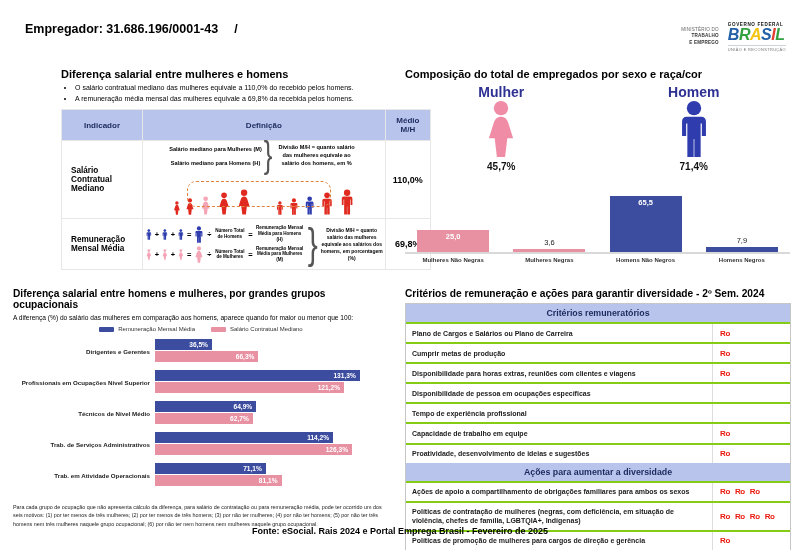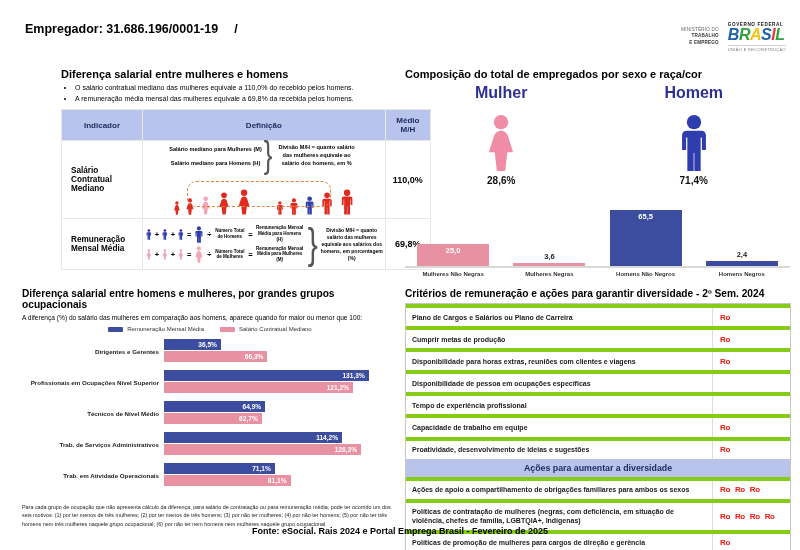--- a/index.html
+++ b/index.html
@@ -48,49 +48,49 @@
   .fbox{font-size:4.6px;font-weight:bold;text-align:center;line-height:1.25;}
   .fbox.w1{width:33px;}
   .fbox.w2{width:50px;}
   .def2wrap{display:flex;align-items:center;justify-content:center;gap:3px;}
   .def-note.n2{width:62px;font-size:5px;}
 
   
   #sec-comp{left:405px;top:68px;width:385px;}
   .figs{display:flex;justify-content:space-around;margin-top:4px;}
   .fig{text-align:center;width:120px;}
-  .fig .lbl{color:#2e3192;font-weight:bold;font-size:16px;margin-bottom:12px;}
+  .fig .lbl{color:#2e3192;font-weight:bold;font-size:14px;margin-bottom:0;}
   .fig .val{font-weight:bold;font-size:10px;color:#111;margin-top:3px;}
   #comp-chart{margin-top:16px;}
   .vrow{display:flex;align-items:flex-end;height:64px;border-bottom:2px solid #d9d9d9;}
   .vslot{width:25%;display:flex;flex-direction:column;align-items:center;justify-content:center;}
   .vbar{width:72px;position:relative;}
   .vval-in{position:absolute;top:2px;left:0;right:0;text-align:center;color:#fff;font-size:7.5px;font-weight:bold;}
-  .vval-out{font-size:7.5px;font-weight:bold;color:#222;margin-bottom:2px;}
+  .vval-out{font-size:7.5px;font-weight:normal;color:#222;margin-bottom:2px;}
   .vcats{display:flex;}
   .vcat{width:25%;text-align:center;font-size:6px;font-weight:bold;color:#333;padding-top:3px;}
 
   
-  #sec-occ{left:22px;top:288px;width:376px;}
+  #sec-occ{left:13px;top:288px;width:376px;}
   #sec-occ .subtitle{font-size:6.6px;margin:1px 0 5px 0;}
   .legend{display:flex;justify-content:center;gap:16px;margin-bottom:7px;}
   .legend .li{display:flex;align-items:center;gap:4px;font-size:6px;color:#333;}
   .legend .sw{width:15px;height:5px;border-radius:1px;}
   .occ-row{display:flex;align-items:center;margin-bottom:7px;}
   .occ-label{width:142px;text-align:right;padding-right:5px;font-size:6.2px;font-weight:bold;color:#222;box-sizing:border-box;}
   .occ-bars{flex:1;}
   .occ-bar{height:11px;display:flex;align-items:center;justify-content:flex-end;
            color:#fff;font-size:6.6px;font-weight:bold;padding-right:4px;box-sizing:border-box;margin-bottom:1px;}
   .footnote{font-size:5.4px;line-height:1.55;color:#222;margin-top:16px;}
 
   
   #sec-crit{left:405px;top:288px;width:386px;}
   .crit{border:1px solid #c6c6c6;margin-top:2px;}
   .crit-header{background:#b9c4ec;color:#1b2a5e;text-align:center;font-weight:bold;font-size:8.8px;padding:4px 2px;}
-  .crit-row{display:flex;border-top:4px solid #84cc16;align-items:stretch;}
+  .crit-row{display:flex;border-top:2px solid #84cc16;align-items:stretch;}
   .crit-label{flex:1;padding:4.5px 6px;font-size:7px;font-weight:bold;color:#1a1a1a;line-height:1.3;}
   .crit-marks{width:78px;border-left:1px solid #dcdcdc;display:flex;align-items:center;gap:5px;padding-left:7px;box-sizing:border-box;}
   .mark{font-size:8px;font-weight:800;letter-spacing:-.4px;}
 
   
   #ftr{left:0;right:0;bottom:14px;text-align:center;font-size:9px;font-weight:bold;}
 
   .pfig{display:block;}
 </style>
 </head>
@@ -104,21 +104,21 @@
     </symbol>
     <symbol id="sym-man" viewBox="0 0 24 34">
       <circle cx="12" cy="4.8" r="4.2"></circle>
       <path d="M7.7 9.8h8.6c1.6 0 2.7 1.1 2.7 2.7v8.6h-2.4v-7.3h-.7v19.6h-3.7V22.8h-.4v10.6H8.1V13.8h-.7v7.3H5v-8.6C5 10.9 6.1 9.8 7.7 9.8z"></path>
     </symbol>
   </defs>
 </svg>
 
 <div id="hdr" class="abs">
   <div class="t2">
-    <span>Empregador: 31.686.196/0001-19</span>
+    <span>Empregador: 31.686.196/0001-43</span>
     <span>/</span>
   </div>
 </div>
 
 <div id="logo" class="abs">
   <div class="ministry">
     <span>MINISTÉRIO DO</span><br>
     <span class="mb">TRABALHO</span><br>
     <span class="mb">E EMPREGO</span>
   </div>
@@ -250,21 +250,21 @@
 </div>
 
 <div id="sec-comp" class="abs">
   <div class="sec-title">Composição do total de empregados por sexo e raça/cor</div>
   <div class="figs">
     <div class="fig">
       <div class="lbl">Mulher</div>
       <svg class="pfig" width="42" height="58" viewBox="0 0 24 34" style="margin:0 auto;fill:#f08ca6">
           <use href="#sym-woman"></use>
         </svg>
-      <div class="val">28,6%</div>
+      <div class="val">45,7%</div>
     </div>
     <div class="fig">
       <div class="lbl">Homem</div>
       <svg class="pfig" width="42" height="58" viewBox="0 0 24 34" style="margin:0 auto;fill:#2e3cae">
           <use href="#sym-man"></use>
         </svg>
       <div class="val">71,4%</div>
     </div>
   </div>
   <div id="comp-chart">
@@ -277,21 +277,21 @@
         <div class="vslot">
           <div class="vval-out">3,6</div>
           <div class="vbar" style="height: 3px; background: rgb(232, 145, 163);"></div>
         </div>
         <div class="vslot">
           <div class="vbar" style="height: 56px; background: rgb(60, 77, 160);">
             <div class="vval-in">65,5</div>
           </div>
         </div>
         <div class="vslot">
-          <div class="vval-out">2,4</div>
+          <div class="vval-out">7,9</div>
           <div class="vbar" style="height: 5px; background: rgb(60, 77, 160);"></div>
         </div>
       </div>
     <div class="vcats" id="comp-cats">
         <div class="vcat">Mulheres Não Negras</div>
         <div class="vcat">Mulheres Negras</div>
         <div class="vcat">Homens Não Negros</div>
         <div class="vcat">Homens Negros</div>
       </div>
   </div>
@@ -346,20 +346,21 @@
           <div class="occ-bar" style="width: 54.0667%; background: rgb(232, 145, 163);">81,1%</div>
         </div>
       </div>
     </div>
   <div class="footnote">Para cada grupo de ocupação que não apresenta cálculo da diferença, para salário de contratação ou para remuneração média, pode ter ocorrido um dos seis motivos: (1) por ter menos de três mulheres; (2) por ter menos de três homens; (3) por não ter mulheres; (4) por não ter homens; (5) por não ter três homens nem três mulheres naquele grupo ocupacional; (6) por não ter nem homens nem mulheres naquele grupo ocupacional.</div>
 </div>
 
 <div id="sec-crit" class="abs">
   <div class="sec-title sm">Critérios de remuneração e ações para garantir diversidade - 2º Sem. 2024</div>
   <div class="crit" id="crit-table">
+      <div class="crit-header">Critérios remuneratórios</div>
       <div class="crit-row">
         <div class="crit-label">Plano de Cargos e Salários ou Plano de Carreira</div>
         <div class="crit-marks">
           <span class="mark" style="color: rgb(234, 26, 14);">Ro</span>
         </div>
       </div>
       <div class="crit-row">
         <div class="crit-label">Cumprir metas de produção</div>
         <div class="crit-marks">
           <span class="mark" style="color: rgb(234, 26, 14);">Ro</span>

